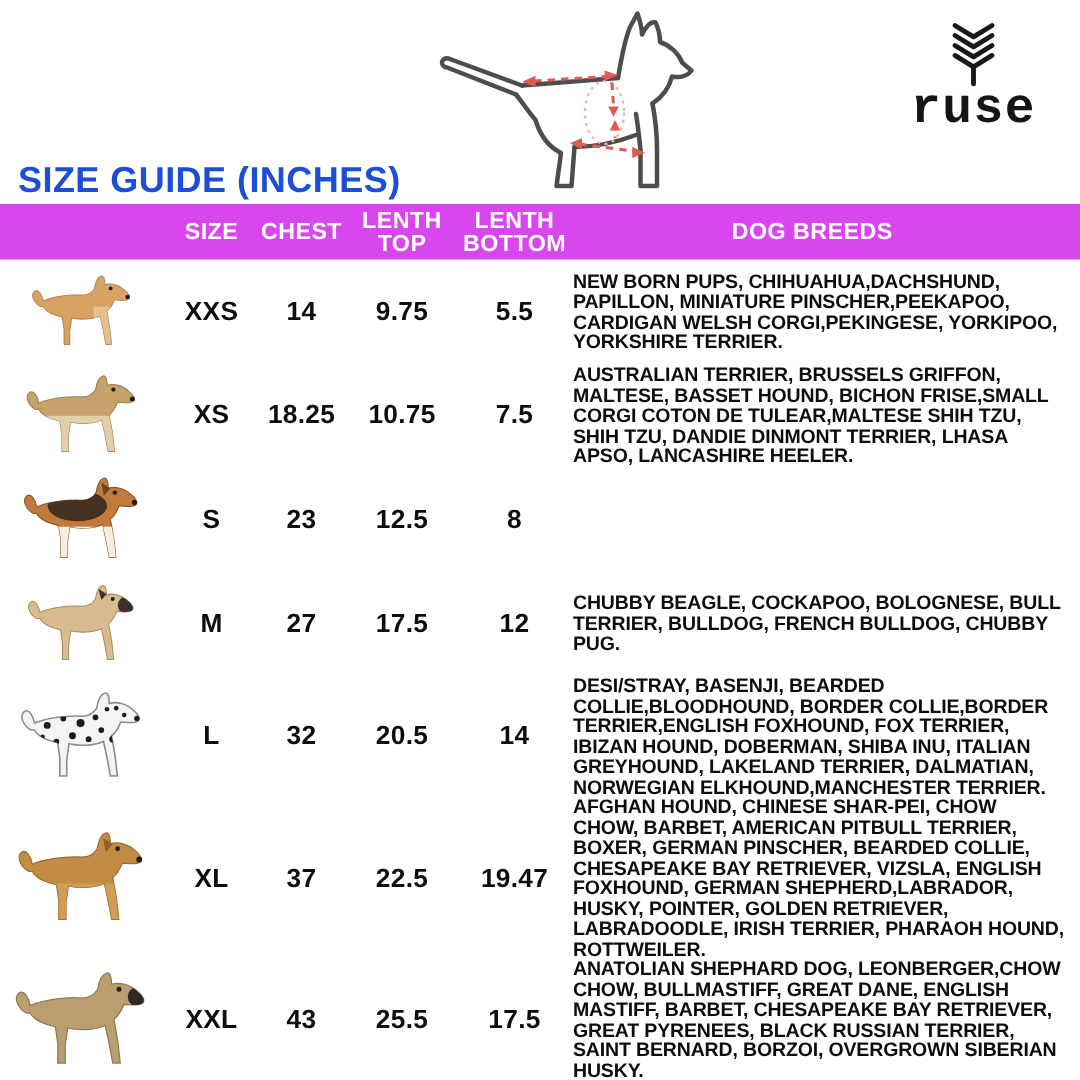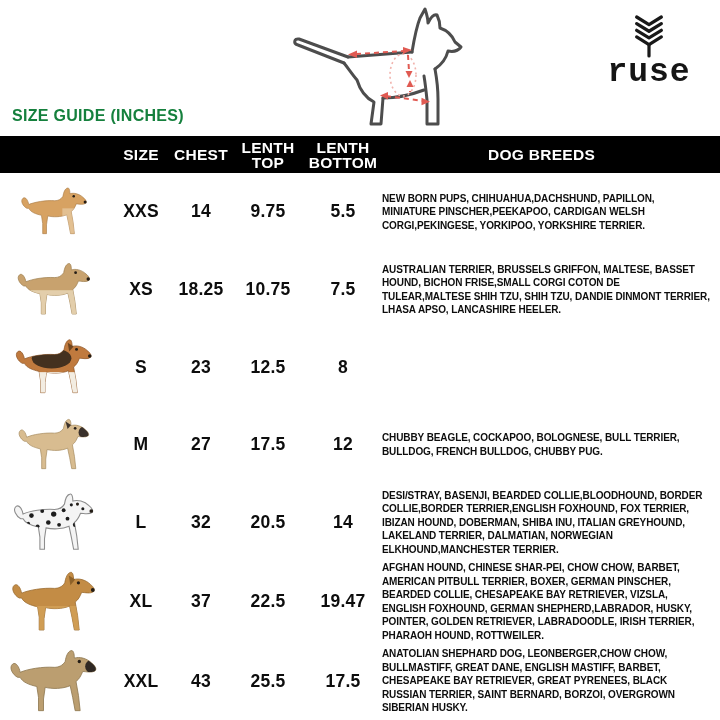--- a/index.html
+++ b/index.html
@@ -11,36 +11,36 @@
   }
   .diagram { position:absolute; left:282px; top:2px; width:258px; height:130px; }
   .logo { position:absolute; top:14px; right:16px; width:110px; text-align:center; }
   .logo .wheat { display:block; margin:0 auto; }
   .logo .word {
     font-family:"Liberation Mono", monospace; font-weight:700;
     font-size:33px; line-height:30px; letter-spacing:1px; color:#151515;
   }
   .title {
     position:absolute; left:12px; top:107px;
-    font-size:16px; font-weight:800; letter-spacing:0.3px; color:#15803d;
+    font-size:24px; font-weight:800; letter-spacing:0.3px; color:#1d4ed8;
   }
   .grid-cols { display:grid; grid-template-columns:112px 58px 62px 72px 78px 1fr; }
   .header-bar {
     position:absolute; left:0; top:136px; width:720px; height:37px;
-    background:#000000; color:#ffffff; align-items:center;
+    background:#d946ef; color:#ffffff; align-items:center;
   }
   .header-bar .h { text-align:center; font-weight:700; font-size:15.5px; line-height:15px; letter-spacing:0.3px; }
   .header-bar .h .l2 { display:block; }
   .header-breeds { padding-right:19px; }
   .rows { position:absolute; left:0; top:173px; width:720px; height:547px; display:flex; flex-direction:column; }
   .row { flex:1 1 0; align-items:center; }
   .cell-dog { display:flex; align-items:center; justify-content:center; height:100%; }
   .cell-num { text-align:center; font-weight:700; font-size:17.5px; letter-spacing:0.2px; color:#0d0d0d; }
   .cell-breeds {
-    font-size:10px; font-weight:700; line-height:13.5px;
+    font-size:13px; font-weight:700; line-height:13.5px;
     padding-right:10px; letter-spacing:-0.1px; color:#0d0d0d;
   }
   svg { display:block; }
 </style>
 </head>
 <body>
 
 <svg width="0" height="0" style="position:absolute" aria-hidden="true">
   <defs>
     <path id="dog-shape" d="M14 40 C8 37 3 28 8 24 C12 21 16 28 17 34 C26 30 44 27 58 28 C63 28 68 26 71 21 C72 15 74 9 78 8 C81 7 82 12 82 17 C88 15 97 17 103 23 C107 26 109 30 107 32 C103 35 96 33 92 33 C90 38 88 42 84 45 L87 62 L89 80 L83 80 L80 64 L77 50 C68 54 55 54 47 52 L45 66 L45 80 L39 80 L39 64 L37 51 C28 49 20 46 17 40 Z"></path>

